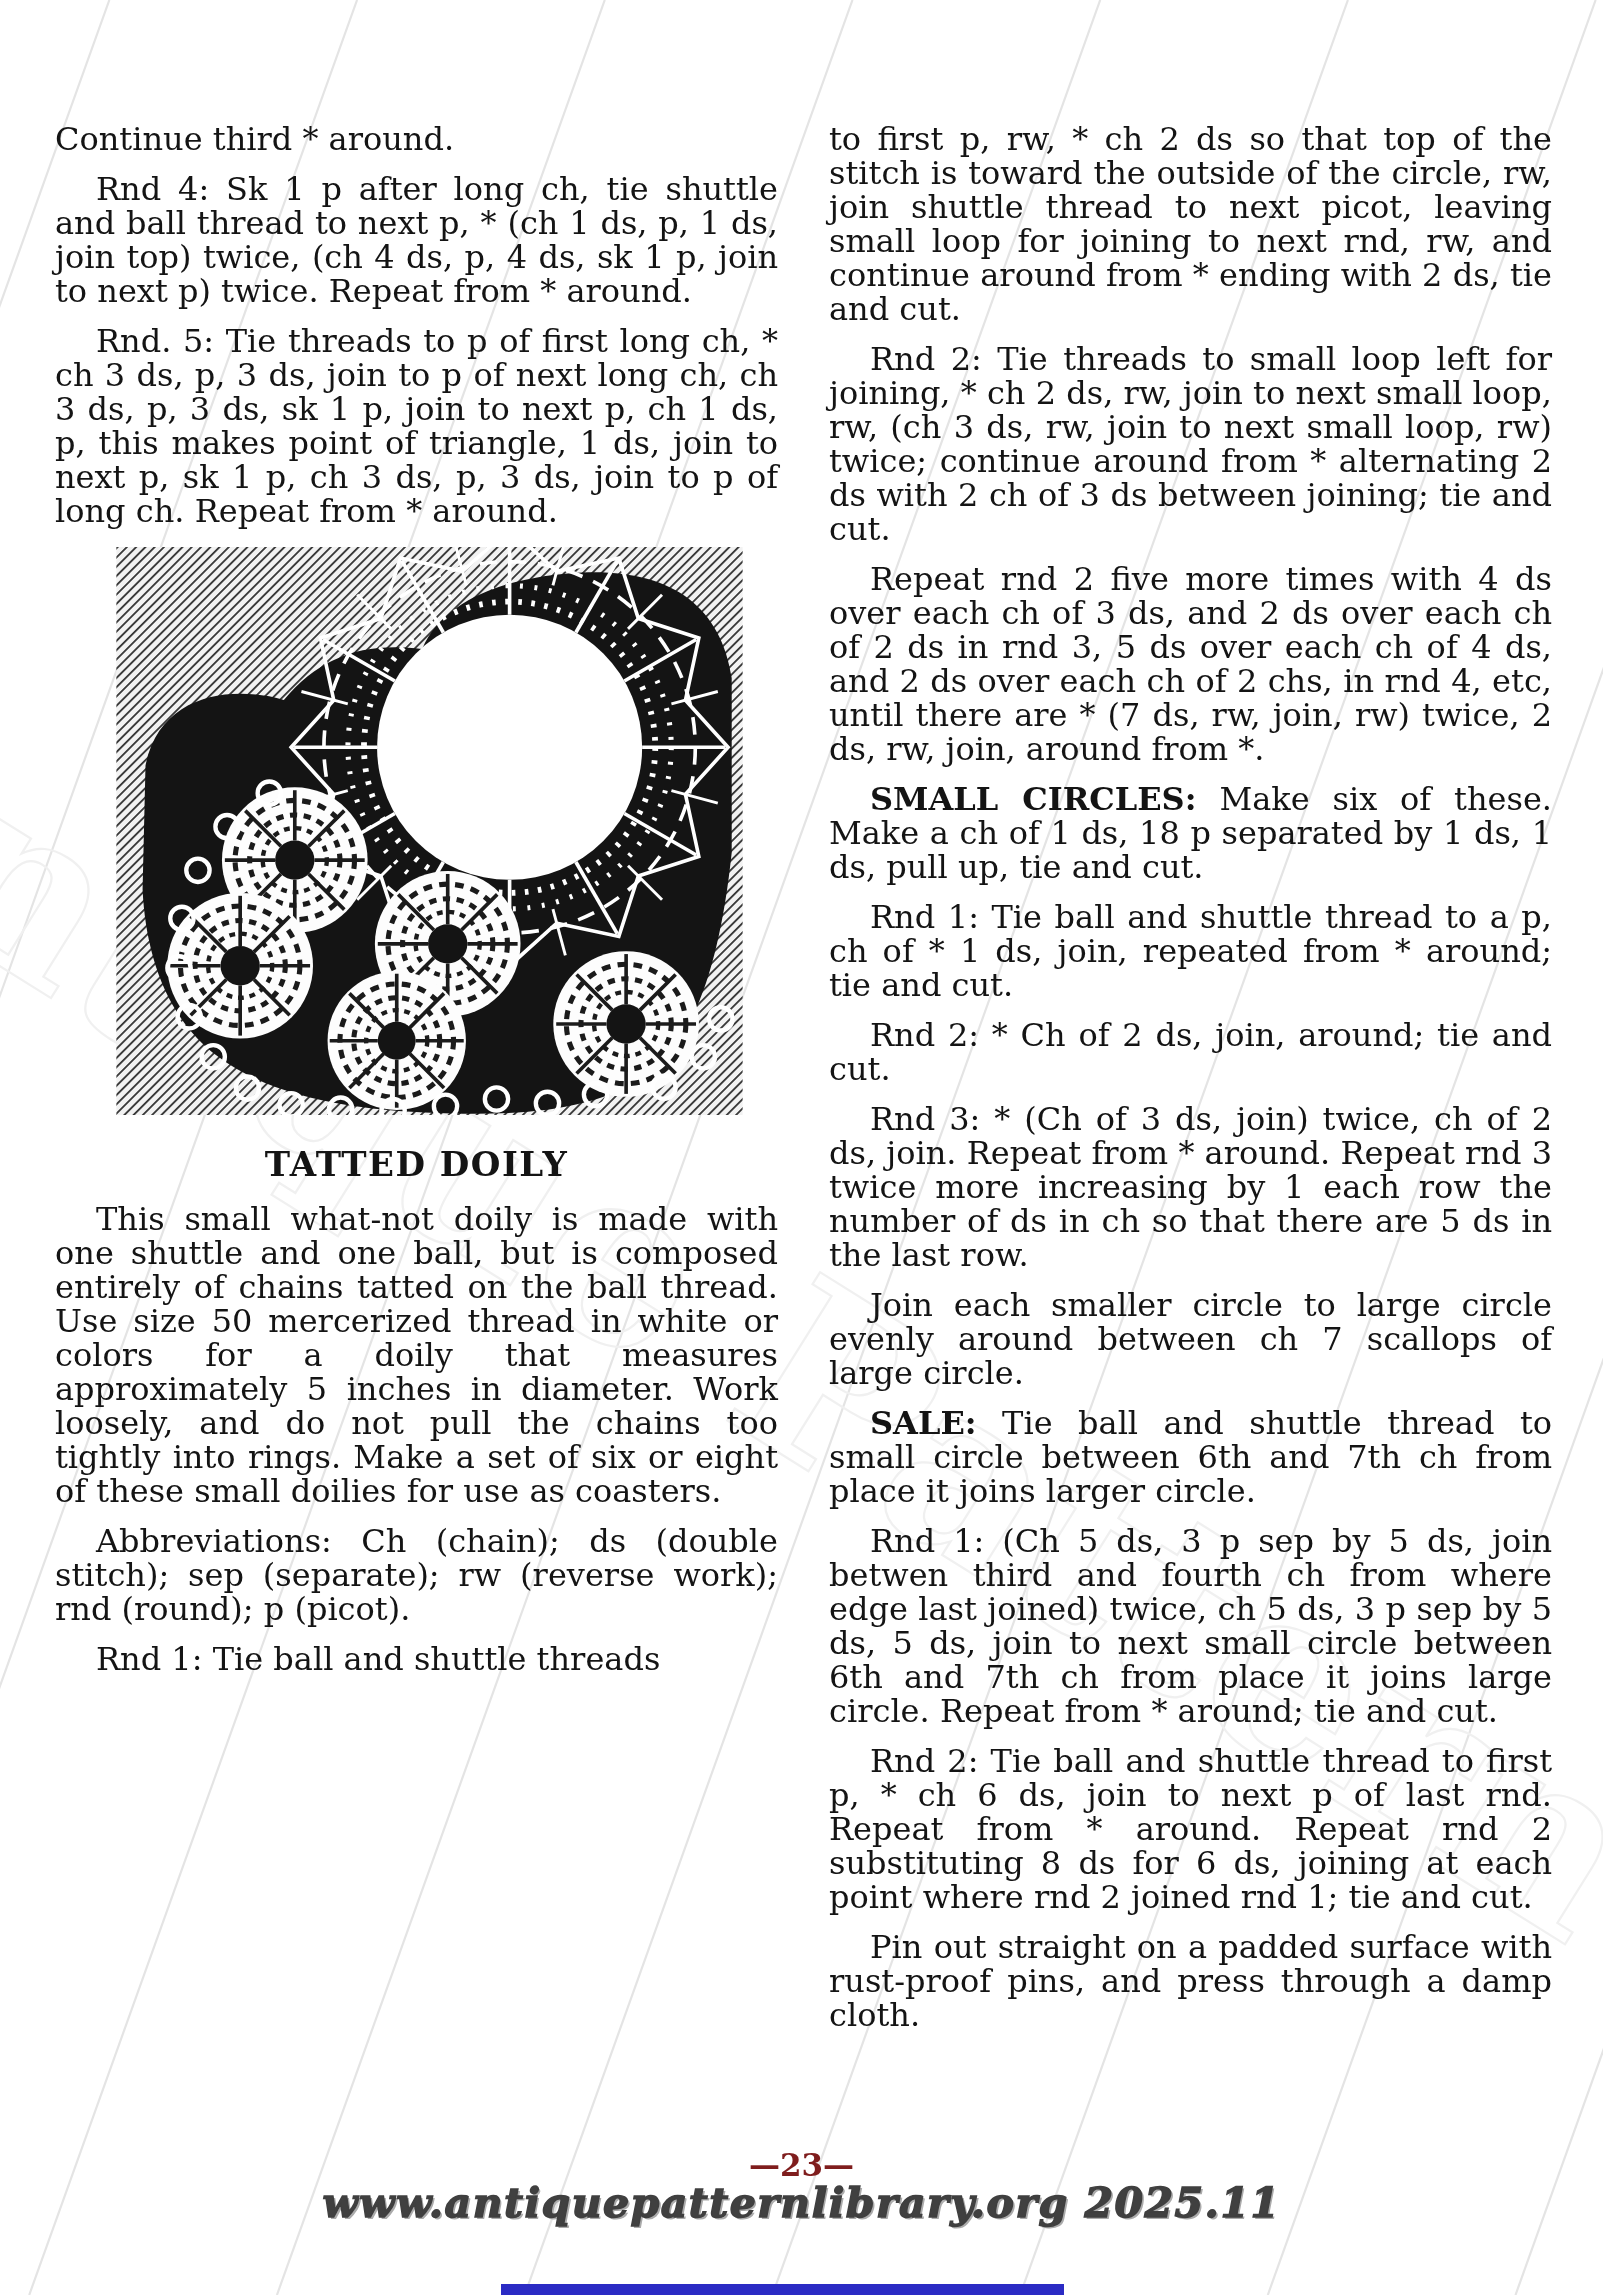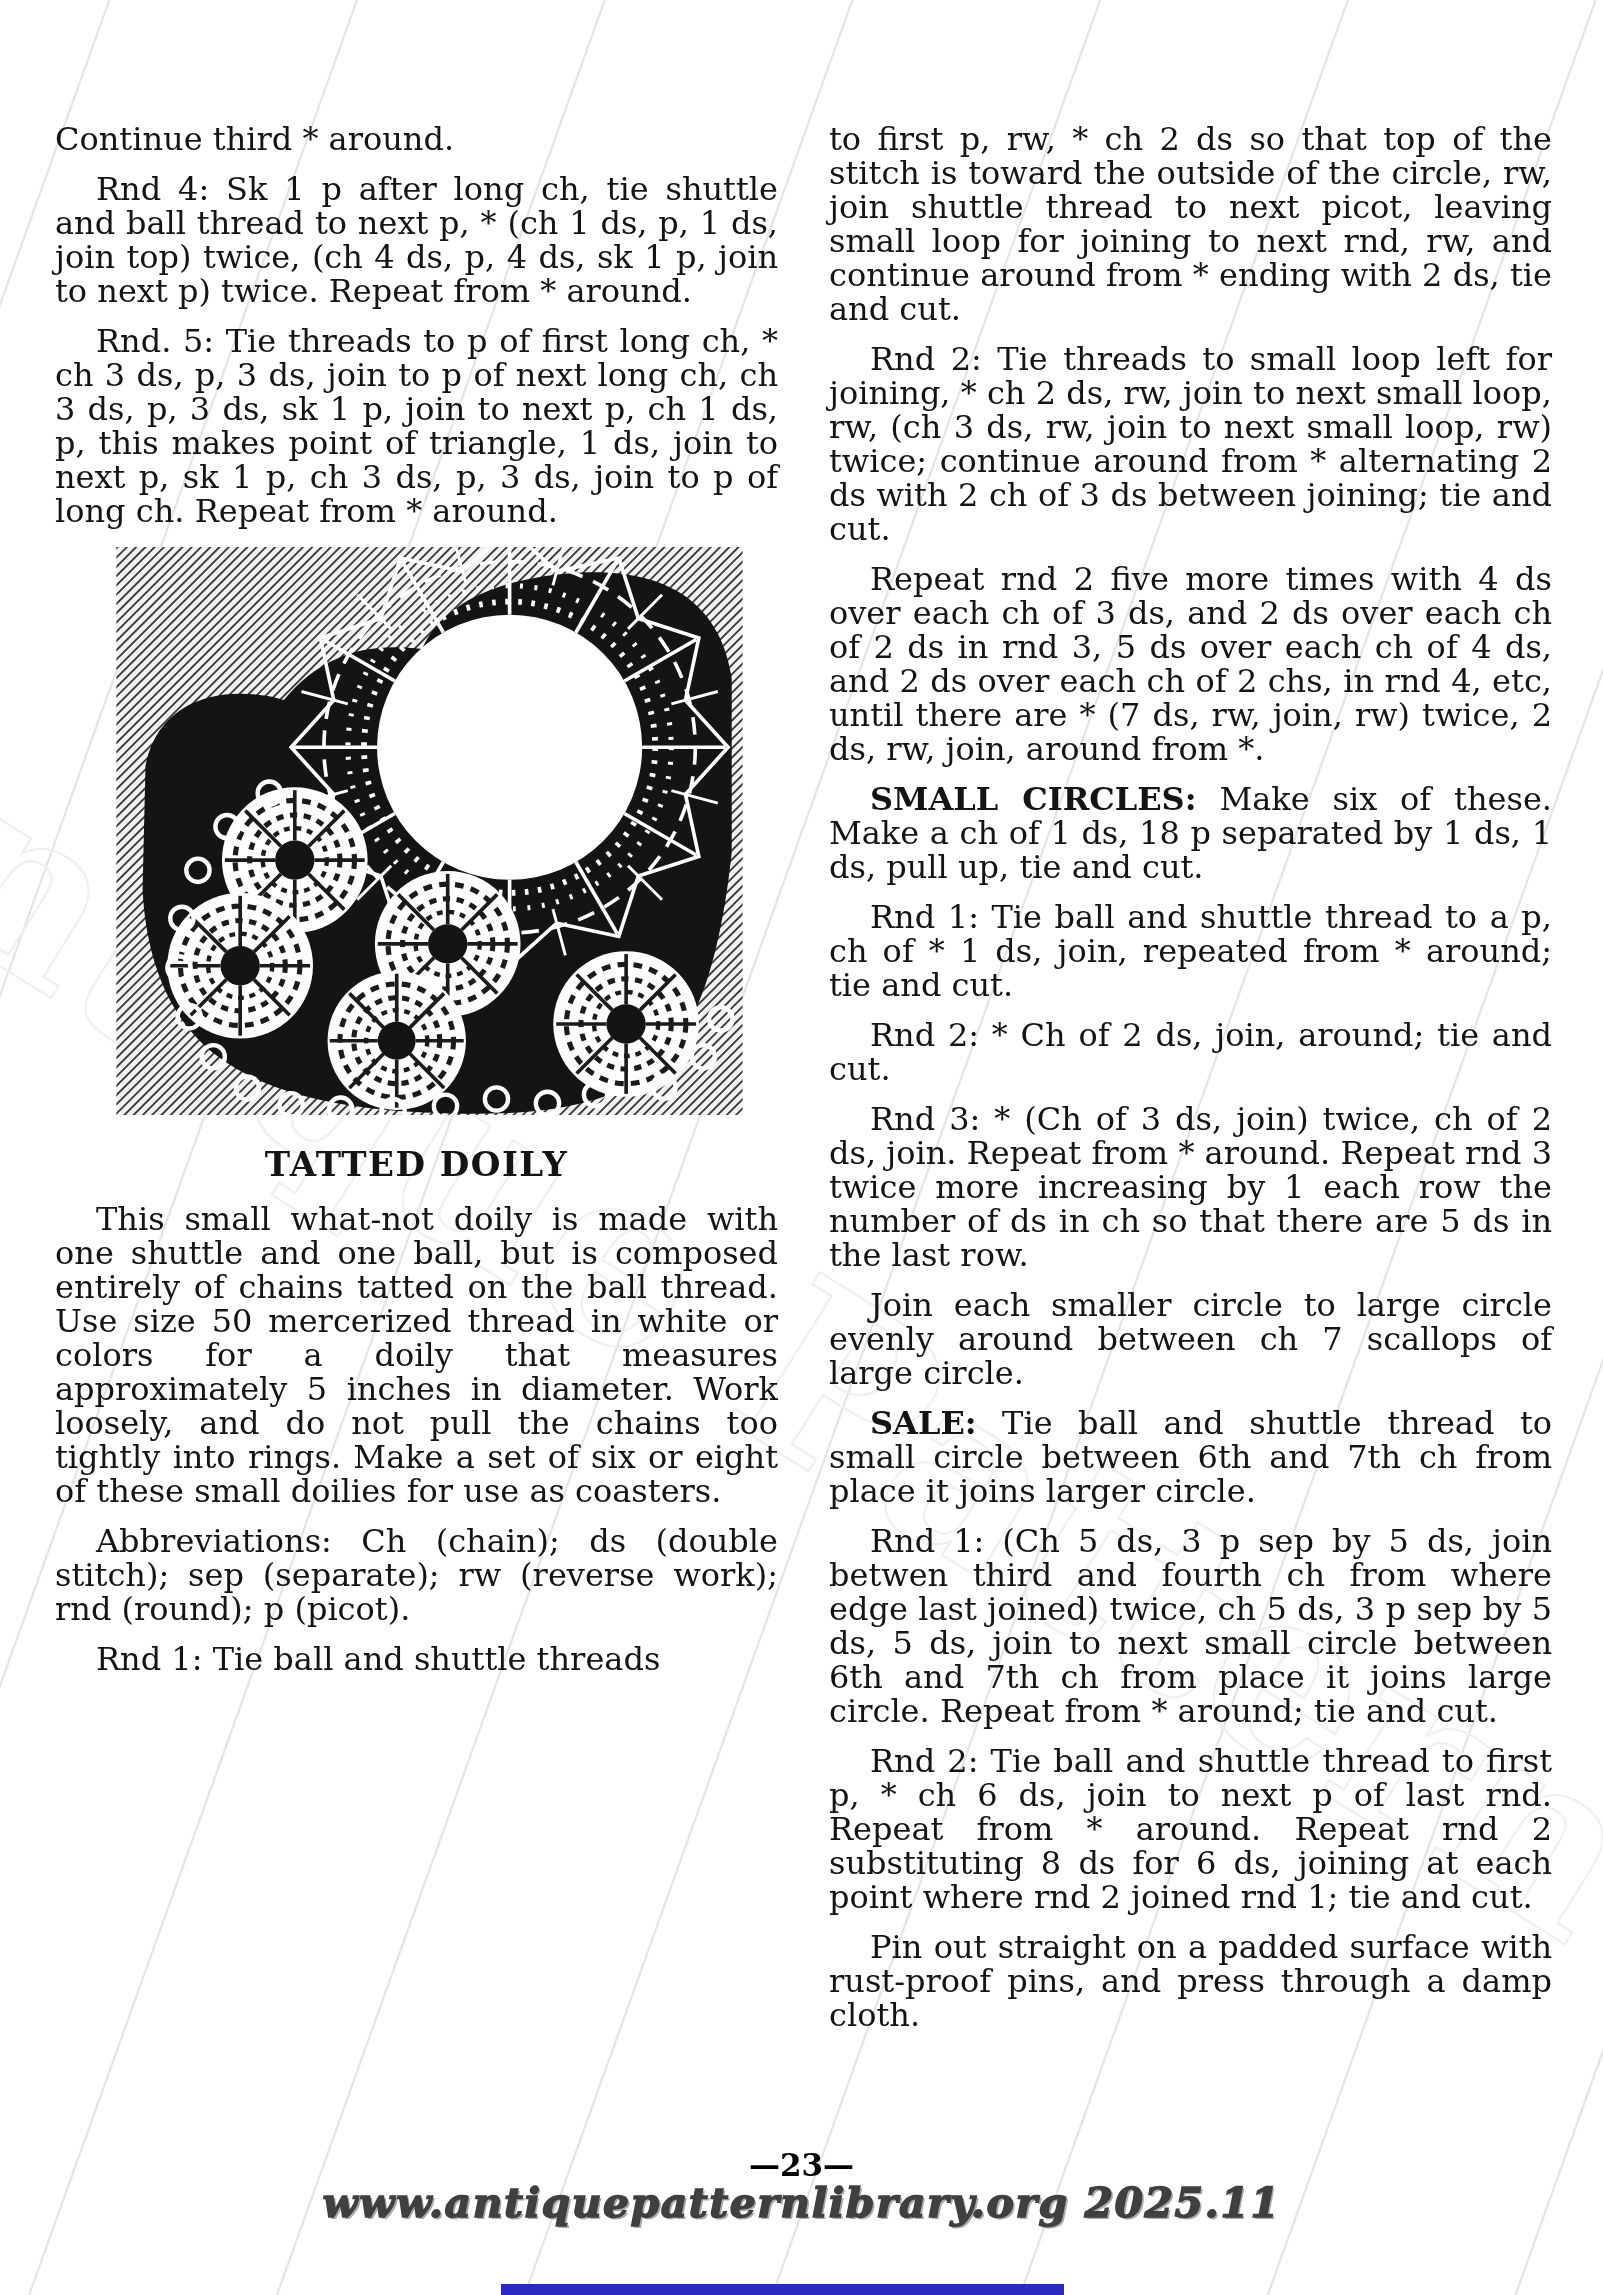--- a/index.html
+++ b/index.html
@@ -31,21 +31,21 @@
   .indent{text-indent:41px;margin-top:16px;}
   .noindent{text-indent:0;}
   .lead{font-weight:bold;}
   .section-heading{
     font-size:34px;font-weight:bold;text-align:center;
     margin:26px 0 18px 0;letter-spacing:1.5px;
   }
   .doily-figure{margin:19px 0 0 61px;width:627px;height:568px;}
   .footer-page-number{
     position:absolute;top:2147px;left:0;width:1603px;text-align:center;z-index:3;
-    font-size:31px;font-weight:bold;color:#000000;
+    font-size:31px;font-weight:bold;color:#7f1d1d;
   }
   .footer-url{
     position:absolute;top:2179px;left:0;width:1603px;text-align:center;z-index:3;
     font-style:italic;font-weight:bold;font-size:41px;letter-spacing:1.5px;
     color:#404040;-webkit-text-stroke:1.5px #3f3f3f;text-shadow:2.2px 2.2px 0 #ababab;
     white-space:nowrap;
   }
   .bottom-blue-bar{
     position:absolute;top:2284px;left:501px;width:563px;height:11.7px;
     z-index:4;

